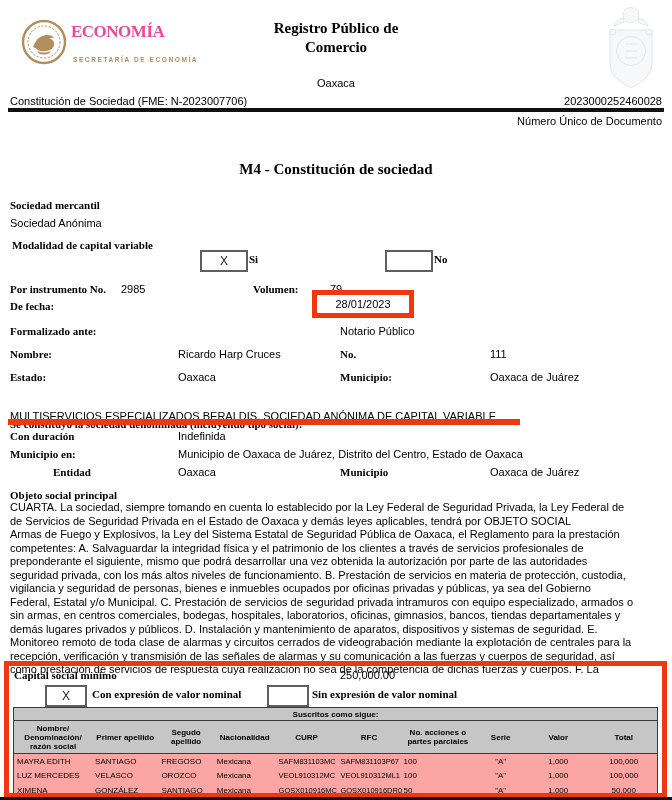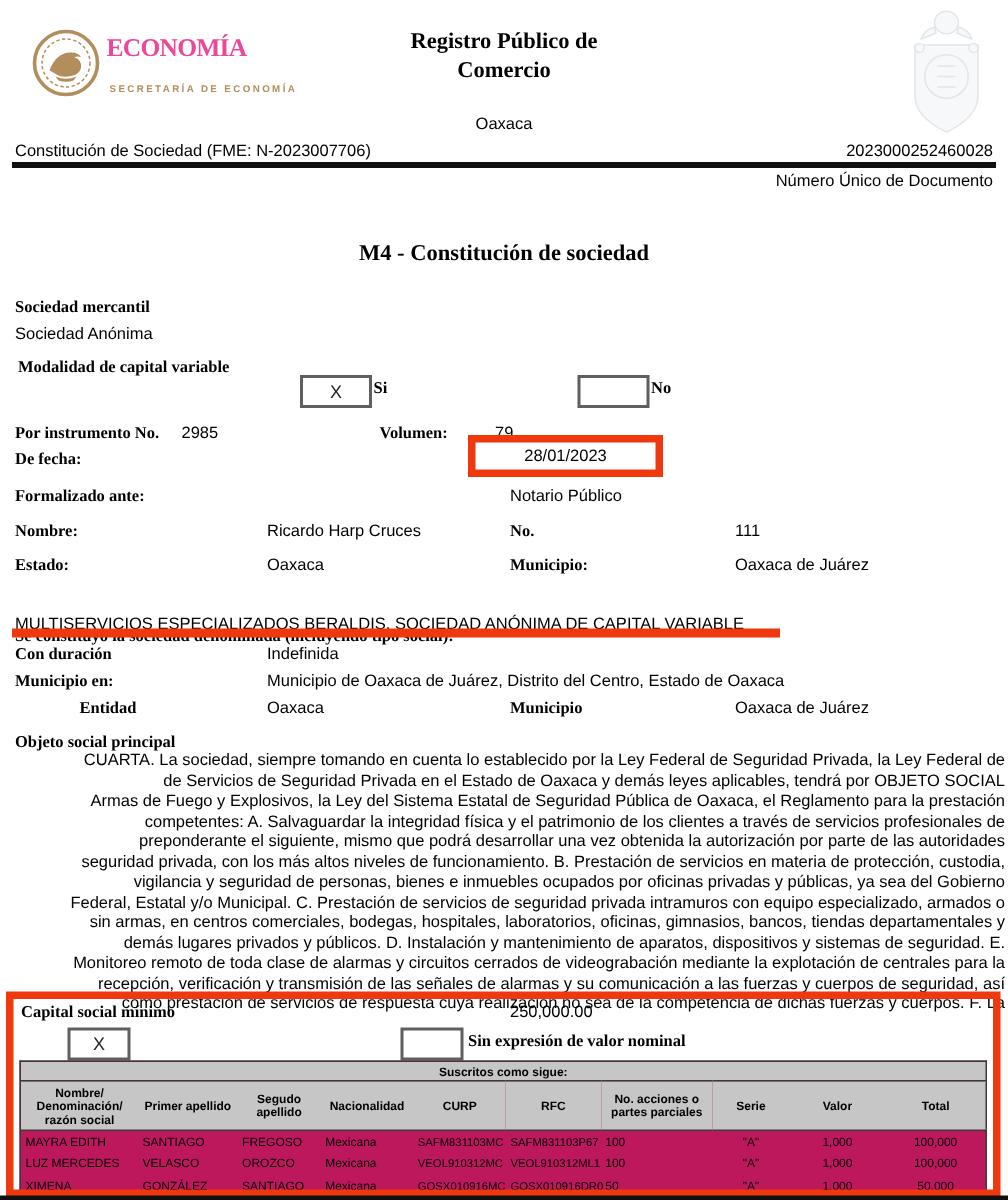--- a/index.html
+++ b/index.html
@@ -22,21 +22,21 @@
     position:absolute; width:44px; height:18px; border:2px solid #5f5f5f;
     background:#fff; display:flex; align-items:center; justify-content:center;
     font-size:12px; color:#222;
   }
 
   .hl { position:absolute; background:#f0380f; }
   .hl-box { position:absolute; border:5px solid #f0380f; box-sizing:border-box; background:transparent; }
 
   .para div { font-size:11px; line-height:13.5px; white-space:nowrap; }
 
-  .tbl { position:absolute; border-collapse:collapse; table-layout:fixed; background:#be185d; }
+  .tbl { position:absolute; border-collapse:collapse; table-layout:fixed; background:#fca5a5; }
   .tbl, .tbl td, .tbl th { border:0; }
   .tbl { border:1.5px solid #3a3a3a; }
   .tbl .band td {
     background:#c6c6c6; font-size:8px; font-weight:bold; text-align:center;
     height:12px; border-bottom:1px solid #3a3a3a; padding:0;
   }
   .tbl th {
     background:#c6c6c6; font-size:8px; font-weight:bold; text-align:center;
     vertical-align:middle; height:30px; padding:1px; border-bottom:1px solid #3a3a3a;
     white-space:pre-line; line-height:9px;
@@ -102,21 +102,21 @@
     <span></span>
   </div>
   <span class="abs t11 b" style="left:434px; top:253px;">No</span>
 
   <span class="abs t11 b" style="left:10px; top:283px;">Por instrumento No.</span>
   <span class="abs t11" style="left:121px; top:283px;">2985</span>
   <span class="abs t11 b" style="left:253px; top:283px;">Volumen:</span>
   <span class="abs t11" style="left:330px; top:283px;">79</span>
 
   <span class="abs t11 b" style="left:10px; top:300px;">De fecha:</span>
-  <div class="hl-box" style="left:312px; top:290px; width:130px; height:28px; display:flex; align-items:center; justify-content:center;">
+  <div class="hl-box" style="left:312px; top:290px; width:102px; height:28px; display:flex; align-items:center; justify-content:center;">
     <span class="t11">28/01/2023</span>
   </div>
 
   <span class="abs t11 b" style="left:10px; top:325px;">Formalizado ante:</span>
   <span class="abs t11" style="left:340px; top:325px;">Notario Público</span>
 
   <span class="abs t11 b" style="left:10px; top:348px;">Nombre:</span>
   <span class="abs t11" style="left:178px; top:348px;">Ricardo Harp Cruces</span>
   <span class="abs t11 b" style="left:340px; top:348px;">No.</span>
   <span class="abs t11" style="left:490px; top:348px;text-align:right;">111</span>
@@ -136,21 +136,21 @@
   <span class="abs t11 b" style="left:10px; top:448px;">Municipio en:</span>
   <span class="abs t11" style="left:178px; top:448px;">Municipio de Oaxaca de Juárez, Distrito del Centro, Estado de Oaxaca</span>
 
   <span class="abs t11 b" style="left:10px; top:466px;margin-left:43px;">Entidad</span>
   <span class="abs t11" style="left:178px; top:466px;">Oaxaca</span>
   <span class="abs t11 b" style="left:340px; top:466px;">Municipio</span>
   <span class="abs t11" style="left:490px; top:466px;">Oaxaca de Juárez</span>
 
   <span class="abs t11 b" style="left:10px; top:489px;">Objeto social principal</span>
 
-  <div class="abs para" style="left:10px; top:501px; width:660px;text-align:right;">
+  <div class="abs para" style="left:10px; top:501px; width:660px;">
     <div>CUARTA. La sociedad, siempre tomando en cuenta lo establecido por la Ley Federal de Seguridad Privada, la Ley Federal de</div>
     <div>de Servicios de Seguridad Privada en el Estado de Oaxaca y demás leyes aplicables, tendrá por OBJETO SOCIAL</div>
     <div>Armas de Fuego y Explosivos, la Ley del Sistema Estatal de Seguridad Pública de Oaxaca, el Reglamento para la prestación</div>
     <div>competentes: A. Salvaguardar la integridad física y el patrimonio de los clientes a través de servicios profesionales de</div>
     <div>preponderante el siguiente, mismo que podrá desarrollar una vez obtenida la autorización por parte de las autoridades</div>
     <div>seguridad privada, con los más altos niveles de funcionamiento. B. Prestación de servicios en materia de protección, custodia,</div>
     <div>vigilancia y seguridad de personas, bienes e inmuebles ocupados por oficinas privadas y públicas, ya sea del Gobierno</div>
     <div>Federal, Estatal y/o Municipal. C. Prestación de servicios de seguridad privada intramuros con equipo especializado, armados o</div>
     <div>sin armas, en centros comerciales, bodegas, hospitales, laboratorios, oficinas, gimnasios, bancos, tiendas departamentales y</div>
     <div>demás lugares privados y públicos. D. Instalación y mantenimiento de aparatos, dispositivos y sistemas de seguridad. E.</div>
@@ -158,20 +158,21 @@
     <div>recepción, verificación y transmisión de las señales de alarmas y su comunicación a las fuerzas y cuerpos de seguridad, así</div>
     <div>como prestación de servicios de respuesta cuya realización no sea de la competencia de dichas fuerzas y cuerpos. F. La</div>
   </div>
 
   <span class="abs t11 b" style="left:14px; top:669px;">Capital social mínimo</span>
   <span class="abs t11" style="left:340px; top:669px;">250,000.00</span>
 
   <div class="cb" style="left:45px; top:685px; width:38px;">
     <span>X</span>
   </div>
+  <span class="abs t11 b" style="left:92px; top:688px;">Con expresión de valor nominal</span>
   <div class="cb" style="left:267px; top:685px; width:38px;">
     <span></span>
   </div>
   <span class="abs t11 b" style="left:312px; top:688px;">Sin expresión de valor nominal</span>
 
   <table class="tbl" style="left:13px; top:707px; width:645px;">
     <colgroup>
       <col style="width:12.2%">
         <col style="width:10.3%">
         <col style="width:8.6%">

